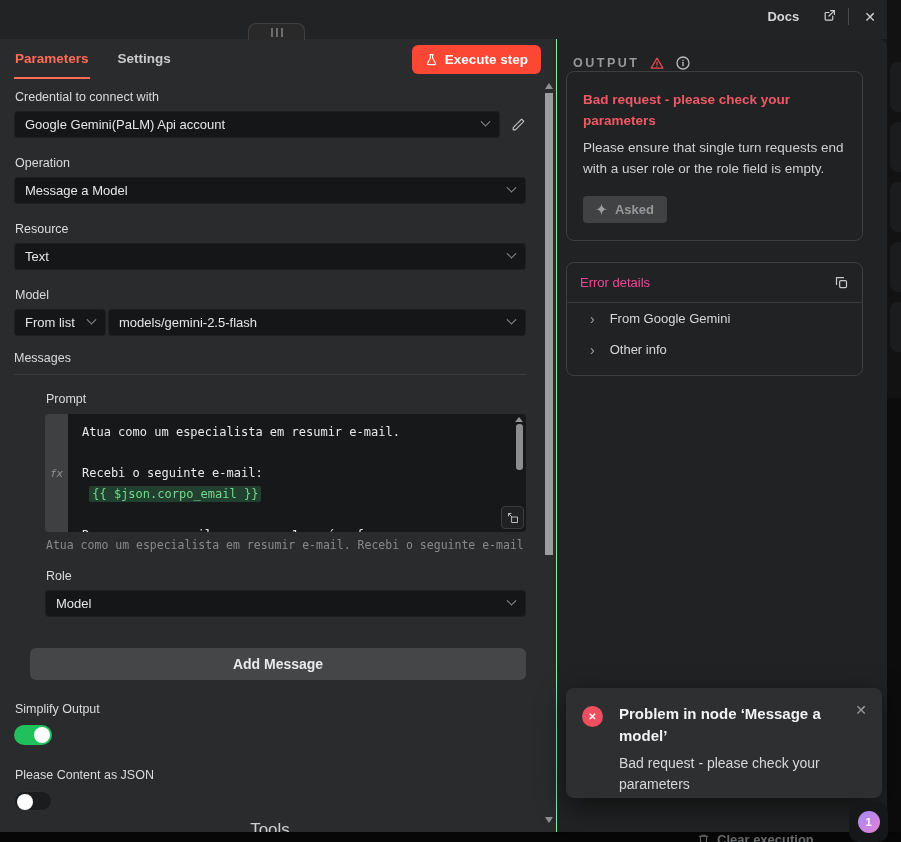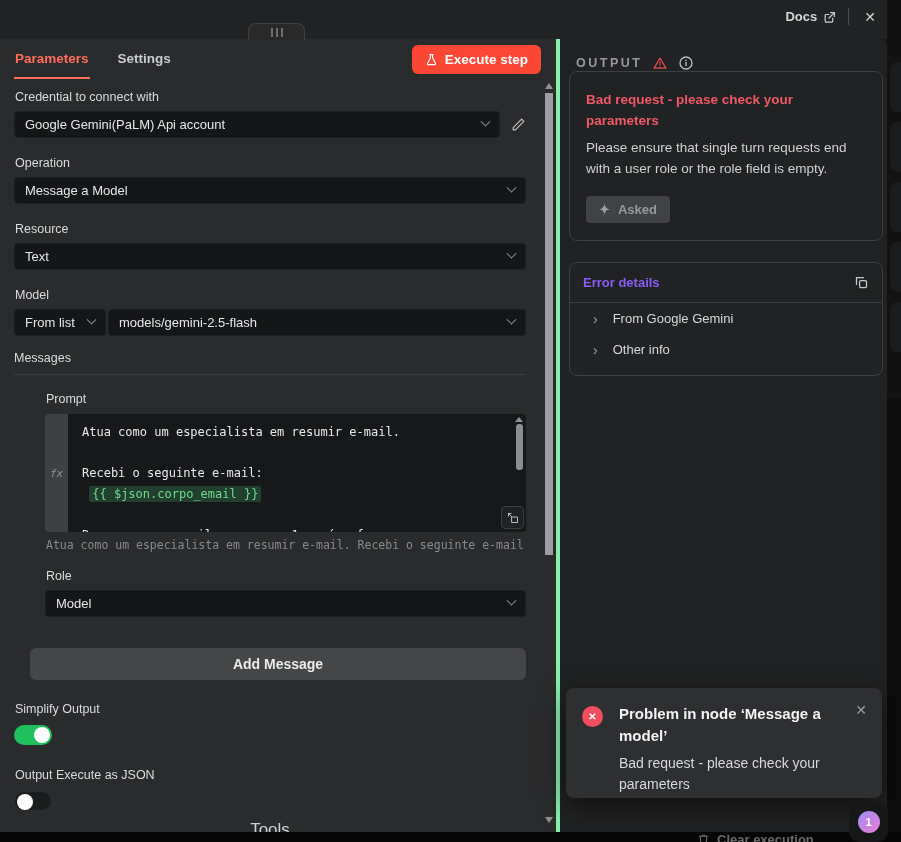--- a/index.html
+++ b/index.html
@@ -3,21 +3,21 @@
 <meta charset="utf-8">
 <style>
   * { margin:0; padding:0; box-sizing:border-box; }
   body { background:#000; font-family:"Liberation Sans", sans-serif; }
   .screen { position:relative; width:901px; height:842px; background:#19191a; overflow:hidden;
             font-family:"Liberation Sans", sans-serif; color:#e4e6e8; }
 
   
   .topbar { position:absolute; top:0; left:0; width:901px; height:39px; background:#222324; z-index:0; }
   .topbar-actions { position:absolute; top:8px; right:22px; display:flex; align-items:center; gap:12px; }
-  .docs-link { display:flex; align-items:flex-end; gap:6px; color:#d4d6d8; font-size:13px; font-weight:700; cursor:pointer; }
+  .docs-link { display:flex; align-items:flex-start; gap:24px; color:#d4d6d8; font-size:13px; font-weight:700; cursor:pointer; }
   .v-div { width:1px; height:17px; background:#4a4b4d; }
   .chrome-close { color:#cfd1d3; font-size:14px; cursor:pointer; padding:0 3px; }
   .canvas-right { position:absolute; top:0; left:887px; width:14px; height:842px; background:#121213; z-index:0; }
   .canvas-right .ghost-node { position:absolute; left:3px; width:18px; height:50px; border-radius:8px; background:#1b1c1d; }
   .canvas-right .lower { position:absolute; left:0; top:398px; width:14px; height:444px; background:#0c0c0d; }
   .canvas-bottom { position:absolute; left:0; top:832px; width:901px; height:10px; background:#070708; z-index:0; }
   .clear-exec { position:absolute; left:697px; top:832px; display:flex; align-items:center; gap:7px;
                 color:#67696b; font-size:13px; font-weight:700; z-index:2; }
 
   
@@ -86,36 +86,36 @@
   .tools-wrap { margin-top:9px; text-align:center; }
   .tools-title { font-size:17px; color:#cdd0d2; }
 
   
   .lp-scrollbar { position:absolute; right:3px; top:44px; width:9px; height:740px; }
   .lp-scrollbar .tri-up { width:0; height:0; margin:0 auto 4px; border-left:4.5px solid transparent; border-right:4.5px solid transparent; border-bottom:6px solid #8f9193; }
   .lp-scrollbar .tri-down { position:absolute; bottom:0; left:0; right:0; margin:0 auto; width:0; height:0; border-left:4.5px solid transparent; border-right:4.5px solid transparent; border-top:6px solid #8f9193; }
   .lp-thumb { width:8px; margin:0 auto; height:462px; background:#9b9da0; }
 
   
-  .right-panel { width:331px; height:793px; background:#212223; border-left:4px solid #86efac;
-                 border-radius:0 8px 0 0; padding:16px 4px 0 9px; position:relative; }
+  .right-panel { width:331px; height:793px; background:#212223; border-left:1px solid #86efac;
+                 border-radius:0 8px 0 0; padding:16px 24px 0 9px; position:relative; }
   .out-header { display:flex; align-items:center; gap:10px; padding-left:7px; }
   .out-title { font-size:12.5px; font-weight:700; letter-spacing:2.5px; color:#97999c; }
   .out-count { font-size:12px; color:#9a9da0; margin:13px 0 11px 7px; }
   .card { border:1px solid #3c3e40; border-radius:8px; }
   .err-card { padding:17px 16px 17px; }
   .err-title { color:#ef5966; font-size:13.5px; font-weight:700; line-height:21px; max-width:250px; }
   .err-desc { margin-top:7px; color:#ced0d2; font-size:13.5px; line-height:20.5px; max-width:280px; }
   .asked-btn { margin-top:17px; display:inline-flex; align-items:center; gap:8px; background:#414244; border:none;
                border-radius:4px; padding:6px 13px; color:#95999c; font-size:13px; font-weight:700; cursor:pointer;
                font-family:"Liberation Sans", sans-serif; }
   .sparkle { font-size:13px; color:#9a9ea1; }
   .details-card { margin-top:21px; }
   .details-head { display:flex; align-items:center; justify-content:space-between; padding:12px 13px; border-bottom:1px solid #393b3d; }
-  .details-title { font-size:13px; font-weight:700; color:#8b5cf6; }
+  .details-title { font-size:13px; font-weight:400; color:#ec4899; }
   .detail-row { display:flex; align-items:center; gap:15px; padding:8px 14px 8px 23px; cursor:pointer; }
   .detail-row:first-of-type { margin-top:8px; }
   .detail-row:last-of-type { margin-bottom:10px; }
   .row-chev { color:#9ea1a3; font-size:14px; line-height:1; }
   .row-text { font-size:13px; color:#d6d8da; }
 
   
   .toast { position:absolute; left:566px; top:688px; width:316px; height:110px; background:#2e2f31; border-radius:8px;
            box-shadow:0 8px 28px rgba(0,0,0,.55); padding:15px 16px; display:flex; gap:16px; z-index:5; }
   .toast-icon { flex:none; width:21px; height:21px; border-radius:50%; background:#ee4e5e; color:#fff; font-size:10px;
@@ -272,21 +272,21 @@
           </div>
         </div>
 
         <button class="add-msg">Add Message</button>
 
         <div class="toggle-label">Simplify Output</div>
         <div class="toggle on">
             <div class="knob"></div>
           </div>
 
-        <div class="toggle-label" style="margin-top:23px">Output Execute as JSON</div>
+        <div class="toggle-label" style="margin-top:23px">Please Content as JSON</div>
         <div class="toggle off">
             <div class="knob"></div>
           </div>
 
         <div class="tools-wrap">
           <div class="tools-title">Tools</div>
 
         </div>
       </div>
 

